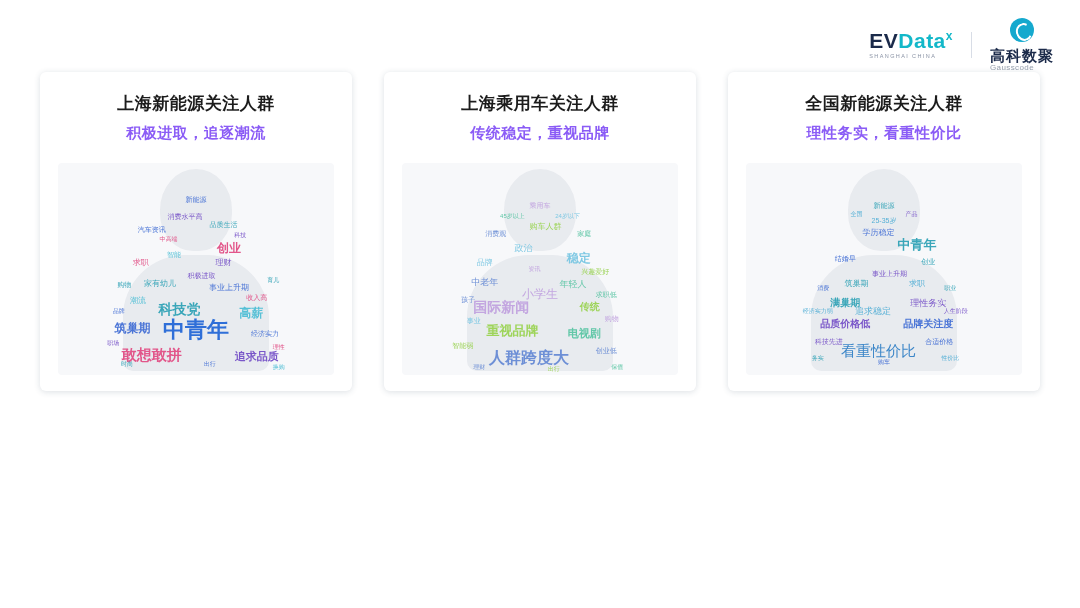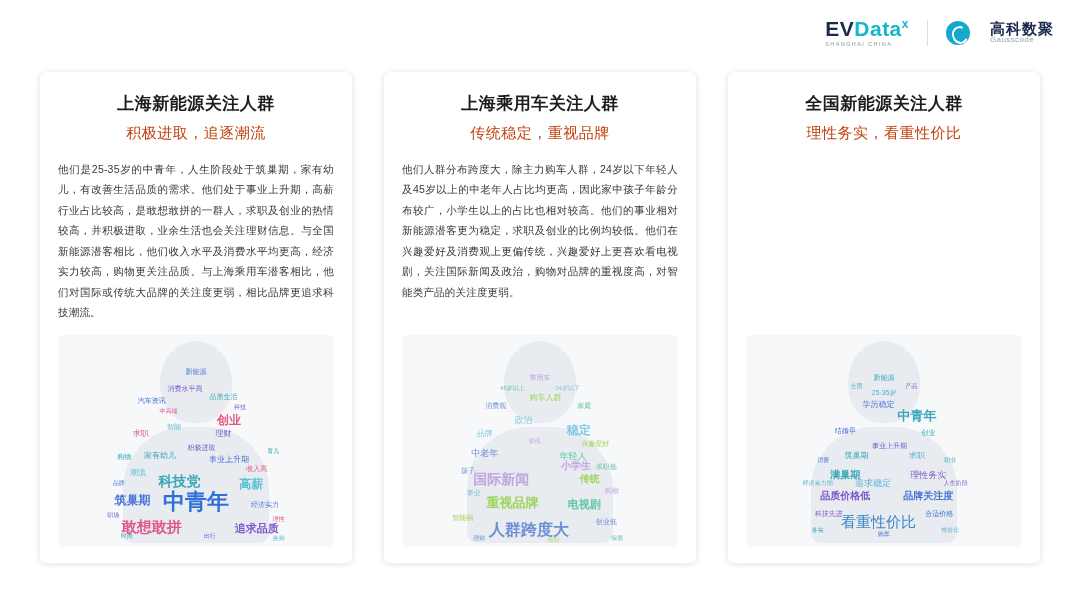--- a/index.html
+++ b/index.html
@@ -49,22 +49,23 @@
     letter-spacing: 1.4px;
     margin-top: 3px;
   }
   .logo-divider {
     width: 1px;
     height: 26px;
     background: #d8dde6;
   }
   .logo-gauss {
     display: flex;
-    align-items: flex-end;
-    gap: 20px;
+    align-items: center;
+    gap: 6px;
+    flex-direction: column;
   }
   .gauss-mark {
     width: 24px; height: 24px;
     border-radius: 50%;
     background: #15a9ce;
     position: relative;
     flex: none;
   }
   .gauss-mark::before {
     content: "";
@@ -109,24 +110,24 @@
     text-align: center;
     font-size: 17px;
     font-weight: bold;
     color: #1c1c1c;
     letter-spacing: .5px;
     margin-bottom: 9px;
   }
   .card-subtitle {
     text-align: center;
     font-size: 15px;
-    font-weight: normal;
-    color: #c2410c;
+    font-weight: bold;
+    color: #8b5cf6;
     letter-spacing: .5px;
-    margin-bottom: 16px;
+    margin-bottom: 8px;
   }
   .card-body {
     font-size: 10.5px;
     line-height: 1.95;
     color: #33373d;
     text-align: justify;
     letter-spacing: .2px;
   }
   .cloud-wrap {
     margin-top: auto;
@@ -195,21 +196,20 @@
         <div class="en">Gausscode</div>
       </div>
     </div>
   </div>
 
   <div class="cards">
 
     <div class="card">
       <div class="card-title">上海新能源关注人群</div>
       <div class="card-subtitle">积极进取，追逐潮流</div>
-      <div class="card-body">他们是25-35岁的中青年，人生阶段处于筑巢期，家有幼儿，有改善生活品质的需求。他们处于事业上升期，高薪行业占比较高，是敢想敢拼的一群人，求职及创业的热情较高，并积极进取，业余生活也会关注理财信息。与全国新能源潜客相比，他们收入水平及消费水平均更高，经济实力较高，购物更关注品质。与上海乘用车潜客相比，他们对国际或传统大品牌的关注度更弱，相比品牌更追求科技潮流。</div>
       <div class="cloud-wrap">
         <div class="cloud" id="cloud-0">
           <div class="silhouette">
             <div class="head"></div>
               <div class="body"></div>
           </div>
         <span class="word" style="left: 50%; top: 79%; font-size: 22px; color: rgb(47, 111, 216); font-weight: bold;">中青年</span>
             <span class="word" style="left: 34%; top: 90%; font-size: 15px; color: rgb(226, 86, 138); font-weight: bold;">敢想敢拼</span>
             <span class="word" style="left: 72%; top: 91%; font-size: 11px; color: rgb(122, 87, 201); font-weight: bold;">追求品质</span>
             <span class="word" style="left: 44%; top: 69%; font-size: 14px; color: rgb(58, 166, 185); font-weight: bold;">科技党</span>
@@ -239,37 +239,36 @@
             <span class="word" style="left: 55%; top: 95%; font-size: 6px; color: rgb(74, 116, 214); font-weight: normal;">出行</span>
             <span class="word" style="left: 25%; top: 95%; font-size: 6px; color: rgb(58, 166, 185); font-weight: normal;">时尚</span>
             <span class="word" style="left: 80%; top: 96%; font-size: 6px; color: rgb(86, 192, 214); font-weight: normal;">换购</span>
           </div>
       </div>
     </div>
 
     <div class="card">
       <div class="card-title">上海乘用车关注人群</div>
       <div class="card-subtitle">传统稳定，重视品牌</div>
-      <div class="card-body">他们人群分布跨度大，除主力购车人群，24岁以下年轻人及45岁以上的中老年人占比均更高，因此家中孩子年龄分布较广，小学生以上的占比也相对较高。他们的事业相对新能源潜客更为稳定，求职及创业的比例均较低。他们在兴趣爱好及消费观上更偏传统，兴趣爱好上更喜欢看电视剧，关注国际新闻及政治，购物对品牌的重视度高，对智能类产品的关注度更弱。</div>
       <div class="cloud-wrap">
         <div class="cloud" id="cloud-1">
           <div class="silhouette">
             <div class="head"></div>
               <div class="body"></div>
           </div>
         <span class="word" style="left: 46%; top: 92%; font-size: 16px; color: rgb(109, 143, 214); font-weight: bold;">人群跨度大</span>
             <span class="word" style="left: 40%; top: 79%; font-size: 13px; color: rgb(158, 212, 90); font-weight: bold;">重视品牌</span>
             <span class="word" style="left: 66%; top: 80%; font-size: 11px; color: rgb(98, 199, 168); font-weight: bold;">电视剧</span>
             <span class="word" style="left: 64%; top: 45%; font-size: 12px; color: rgb(126, 200, 227); font-weight: bold;">稳定</span>
             <span class="word" style="left: 36%; top: 68%; font-size: 14px; color: rgb(195, 166, 224); font-weight: bold;">国际新闻</span>
             <span class="word" style="left: 68%; top: 68%; font-size: 10px; color: rgb(158, 212, 90); font-weight: bold;">传统</span>
             <span class="word" style="left: 30%; top: 56%; font-size: 9px; color: rgb(109, 143, 214); font-weight: normal;">中老年</span>
             <span class="word" style="left: 62%; top: 57%; font-size: 9px; color: rgb(98, 199, 168); font-weight: normal;">年轻人</span>
             <span class="word" style="left: 44%; top: 40%; font-size: 9px; color: rgb(126, 200, 227); font-weight: normal;">政治</span>
-            <span class="word" style="left: 50%; top: 62%; font-size: 10px; color: rgb(195, 166, 224); font-weight: bold; margin-left: 36px;">小学生</span>
+            <span class="word" style="left: 50%; top: 62%; font-size: 12px; color: rgb(195, 166, 224); font-weight: normal;">小学生</span>
             <span class="word" style="left: 52%; top: 30%; font-size: 8px; color: rgb(158, 212, 90); font-weight: normal;">购车人群</span>
             <span class="word" style="left: 34%; top: 33%; font-size: 7px; color: rgb(109, 143, 214); font-weight: normal;">消费观</span>
             <span class="word" style="left: 66%; top: 33%; font-size: 7px; color: rgb(98, 199, 168); font-weight: normal;">家庭</span>
             <span class="word" style="left: 30%; top: 47%; font-size: 8px; color: rgb(126, 200, 227); font-weight: normal;">品牌</span>
             <span class="word" style="left: 50%; top: 20%; font-size: 7px; color: rgb(195, 166, 224); font-weight: normal;">乘用车</span>
             <span class="word" style="left: 70%; top: 51%; font-size: 7px; color: rgb(158, 212, 90); font-weight: normal;">兴趣爱好</span>
             <span class="word" style="left: 24%; top: 64%; font-size: 7px; color: rgb(109, 143, 214); font-weight: normal;">孩子</span>
             <span class="word" style="left: 74%; top: 62%; font-size: 7px; color: rgb(98, 199, 168); font-weight: normal;">求职低</span>
             <span class="word" style="left: 26%; top: 74%; font-size: 7px; color: rgb(126, 200, 227); font-weight: normal;">事业</span>
             <span class="word" style="left: 76%; top: 73%; font-size: 7px; color: rgb(195, 166, 224); font-weight: normal;">购物</span>

